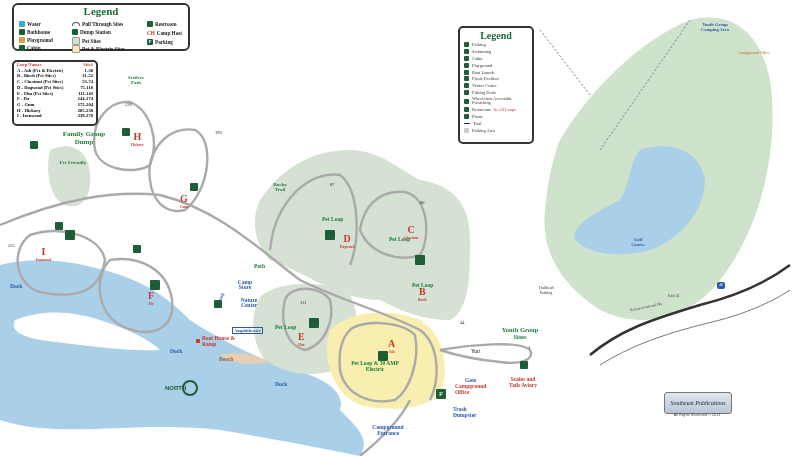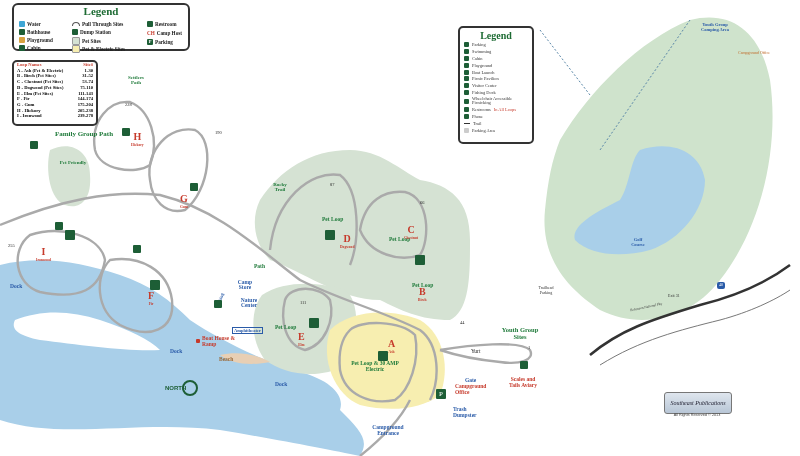--- a/index.html
+++ b/index.html
@@ -209,21 +209,21 @@
   <div class="rl-item">
       <span style="width:6px;border-top:1px dashed #333"></span>
       <span>Trail</span>
     </div>
   <div class="rl-item">
       <span class="ico" style="background:#ccc"></span>
       <span>Parking Area</span>
     </div>
 </div>
 
-<div class="lbl grn" style="left:54px;top:130px;font-size:7px;text-align:center;width:60px;white-space:normal;line-height:8px">Family Group Path</div>
+<div class="lbl grn" style="left:54px;top:130px;font-size:7px;text-align:center;width:60px;white-space:normal;line-height:8px">Family Group Dump</div>
 <div class="lbl grn" style="left:58px;top:160px;font-size:5px;width:30px;white-space:normal;text-align:center">Pet Friendly</div>
 <div class="lbl grn" style="left:124px;top:75px;font-size:5px;width:24px;white-space:normal;text-align:center">Settlers Path</div>
 <div class="lbl grn" style="left:268px;top:182px;font-size:5px;width:24px;white-space:normal;text-align:center">Rocky Trail</div>
 <div class="lbl grn" style="left:254px;top:263px">Path</div>
 <div class="lbl grn" style="left:322px;top:216px">Pet Loop</div>
 <div class="lbl grn" style="left:389px;top:236px">Pet Loop</div>
 <div class="lbl grn" style="left:412px;top:282px">Pet Loop</div>
 <div class="lbl grn" style="left:275px;top:324px">Pet Loop</div>
 <div class="lbl grn" style="left:350px;top:360px;width:50px;white-space:normal;text-align:center;line-height:6px">Pet Loop &amp; 30 AMP Electric</div>
 <div class="lbl blu" style="left:234px;top:280px;width:22px;white-space:normal;text-align:center;line-height:5px">Camp Store</div>

